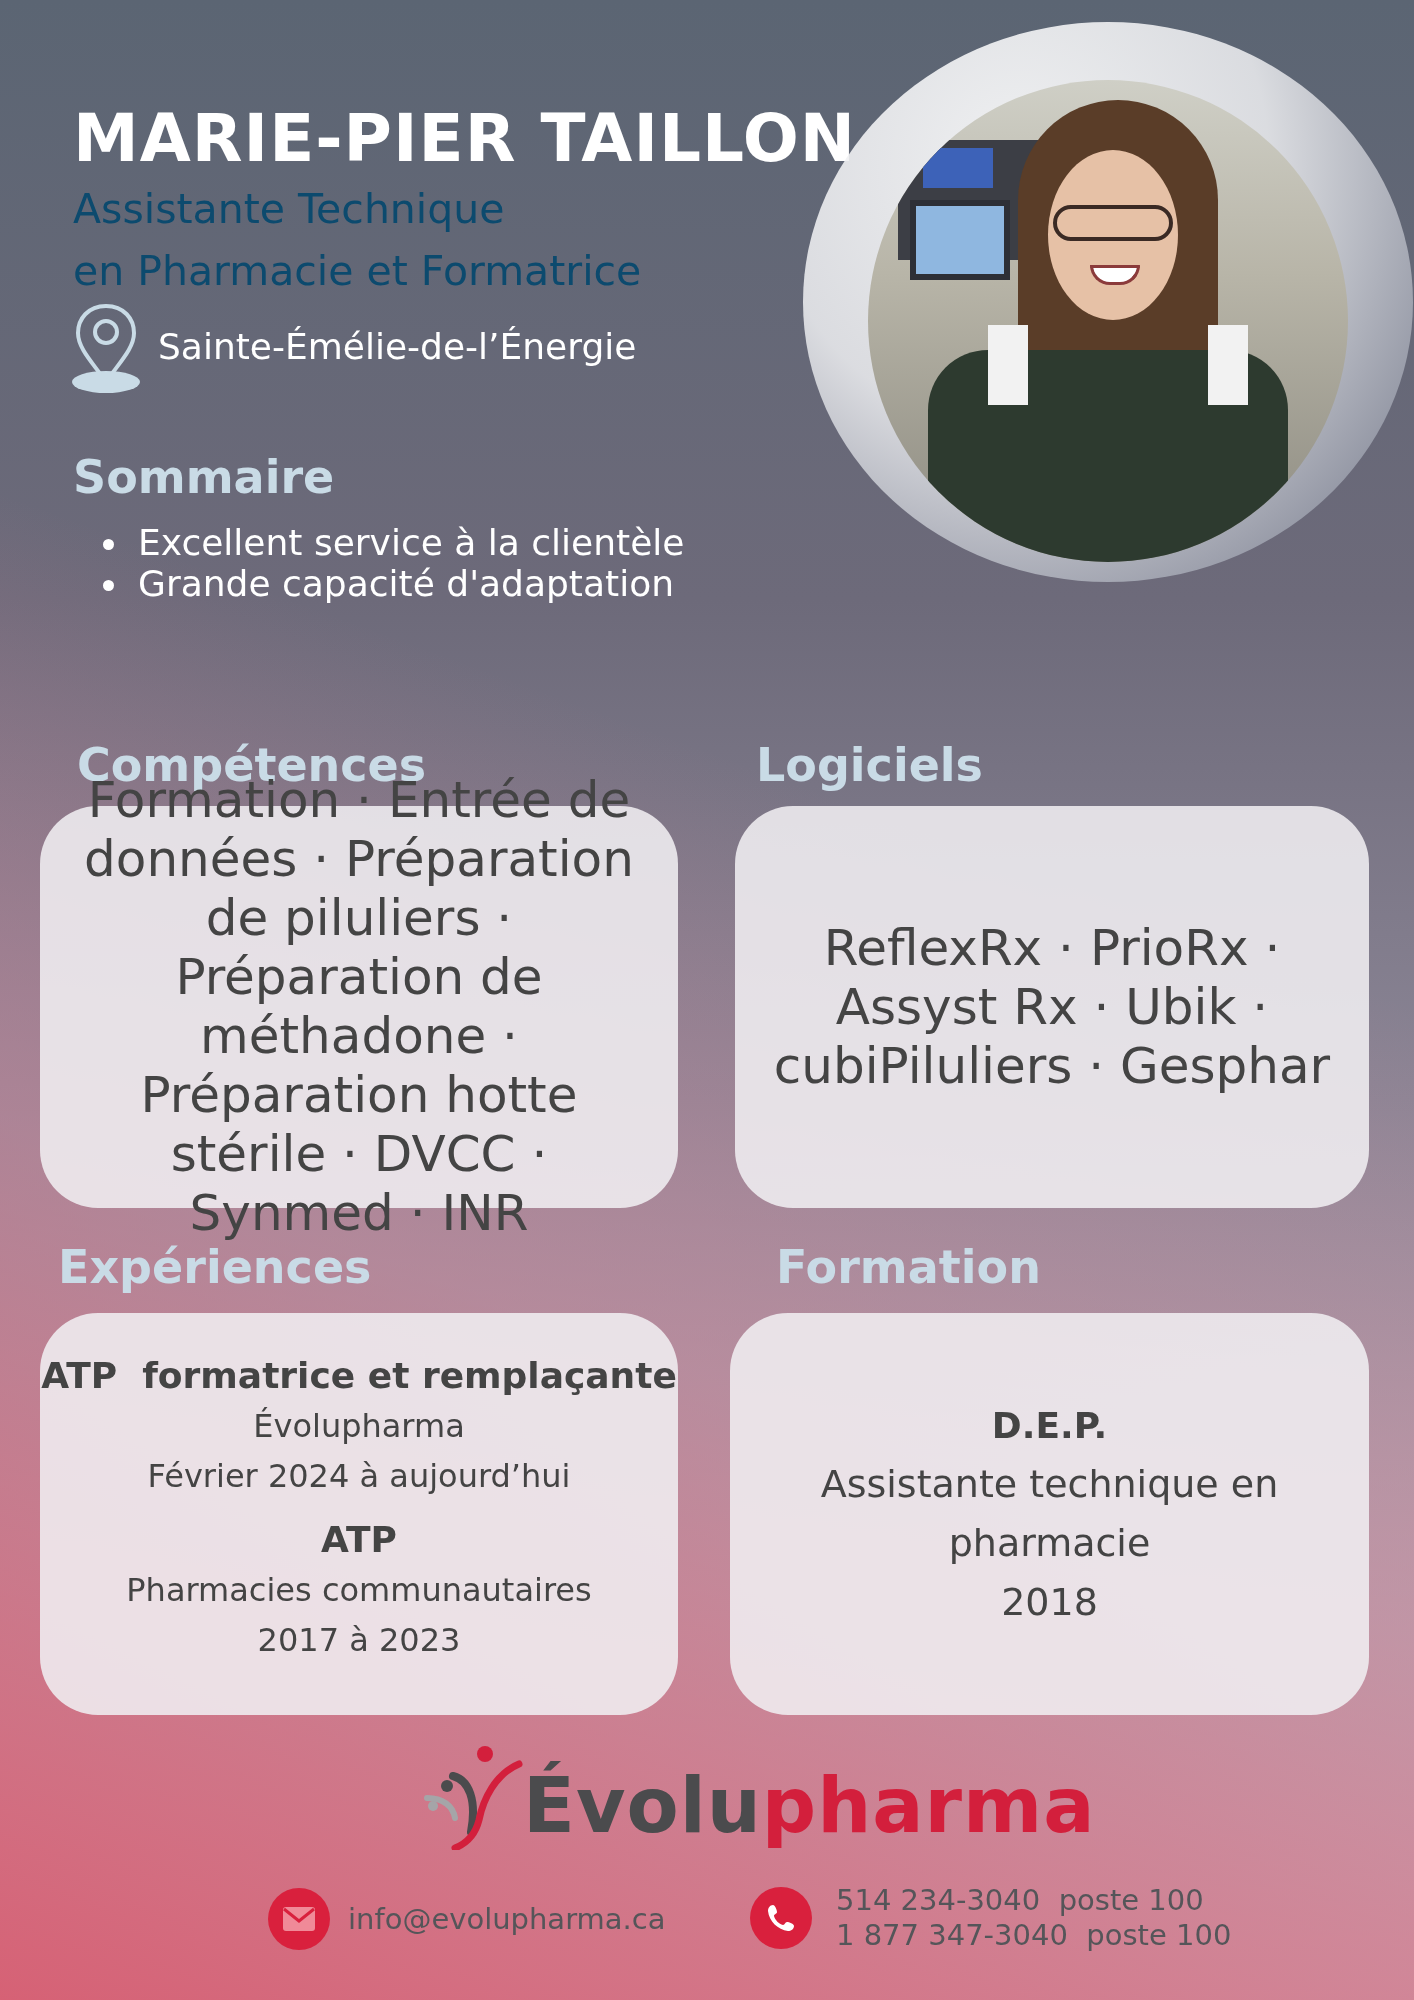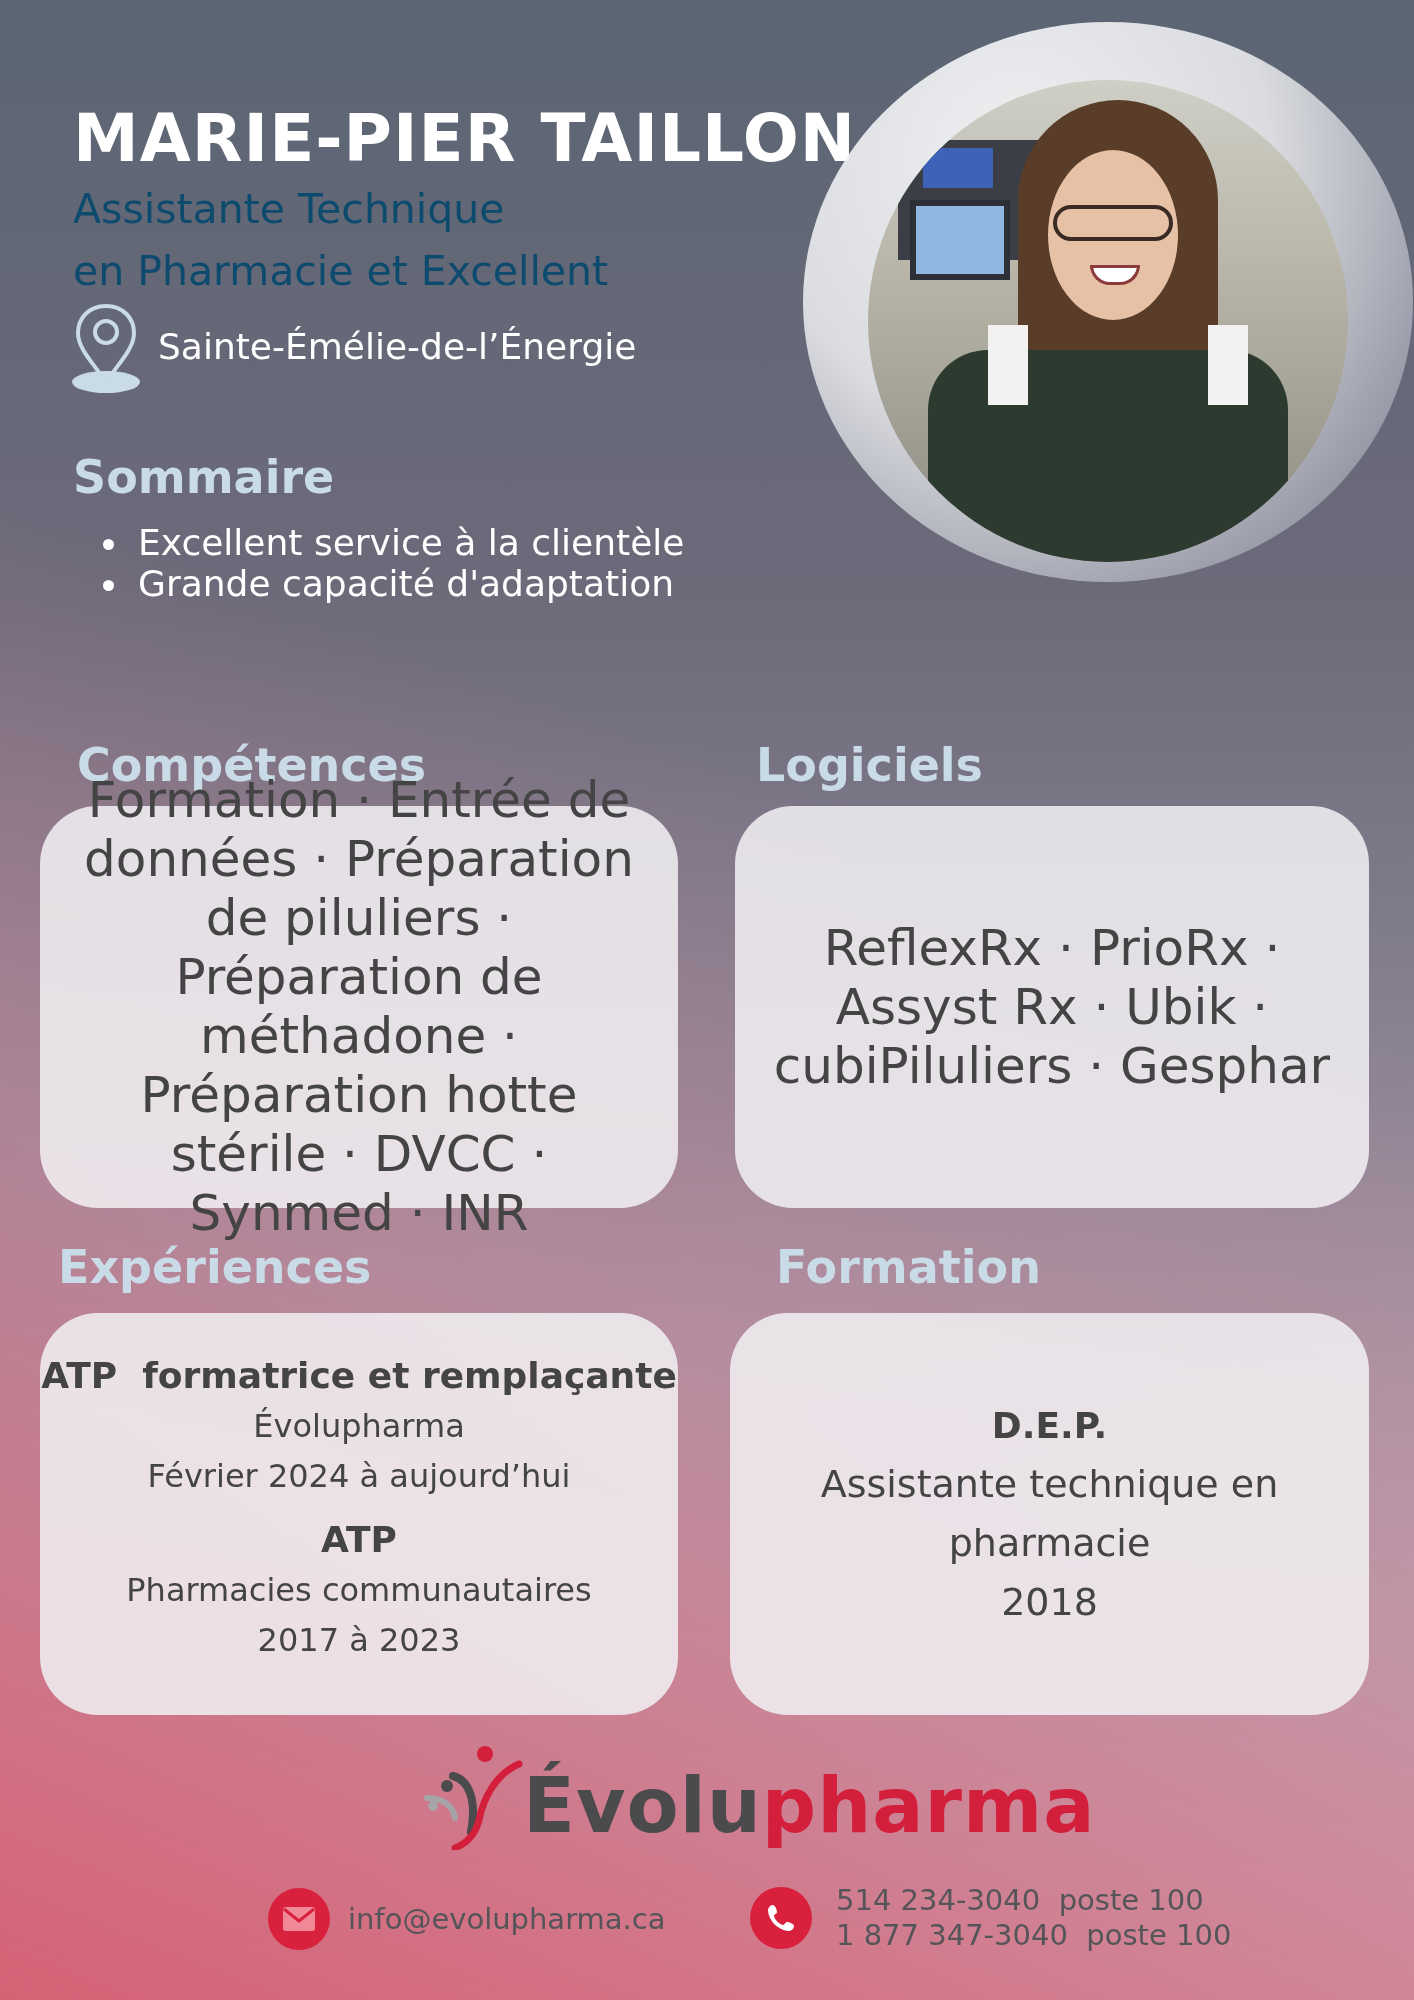--- a/index.html
+++ b/index.html
@@ -92,21 +92,21 @@
     .contact-phone { left: 750px; top: 1883px; display: flex; align-items: center; gap: 24px; }
     .circle-icon { width: 62px; height: 62px; border-radius: 50%; background: #d9203d; display: flex; align-items: center; justify-content: center; }
     .contact-text { color: #555559; font-size: 29px; line-height: 35px; }
   </style>
 </head>
 <body>
 
 <div class="abs name">MARIE-PIER TAILLON</div>
 <div class="abs subtitle">
   <div>Assistante Technique</div>
-  <div>en Pharmacie et Excellent</div>
+  <div>en Pharmacie et Formatrice</div>
 </div>
 <div class="abs location">
   <svg class="pin" viewBox="0 0 72 92">
     <ellipse cx="36" cy="80" rx="34" ry="11" fill="#c9dbe6"></ellipse>
     <path d="M36 4 C18 4 8 17 8 31 C8 47 24 62 36 80 C48 62 64 47 64 31 C64 17 54 4 36 4 Z" fill="none" stroke="#c9dbe6" stroke-width="4"></path>
     <circle cx="36" cy="30" r="11" fill="none" stroke="#c9dbe6" stroke-width="4"></circle>
   </svg>
   <span class="loc-text">Sainte-Émélie-de-l’Énergie</span>
 </div>
 

